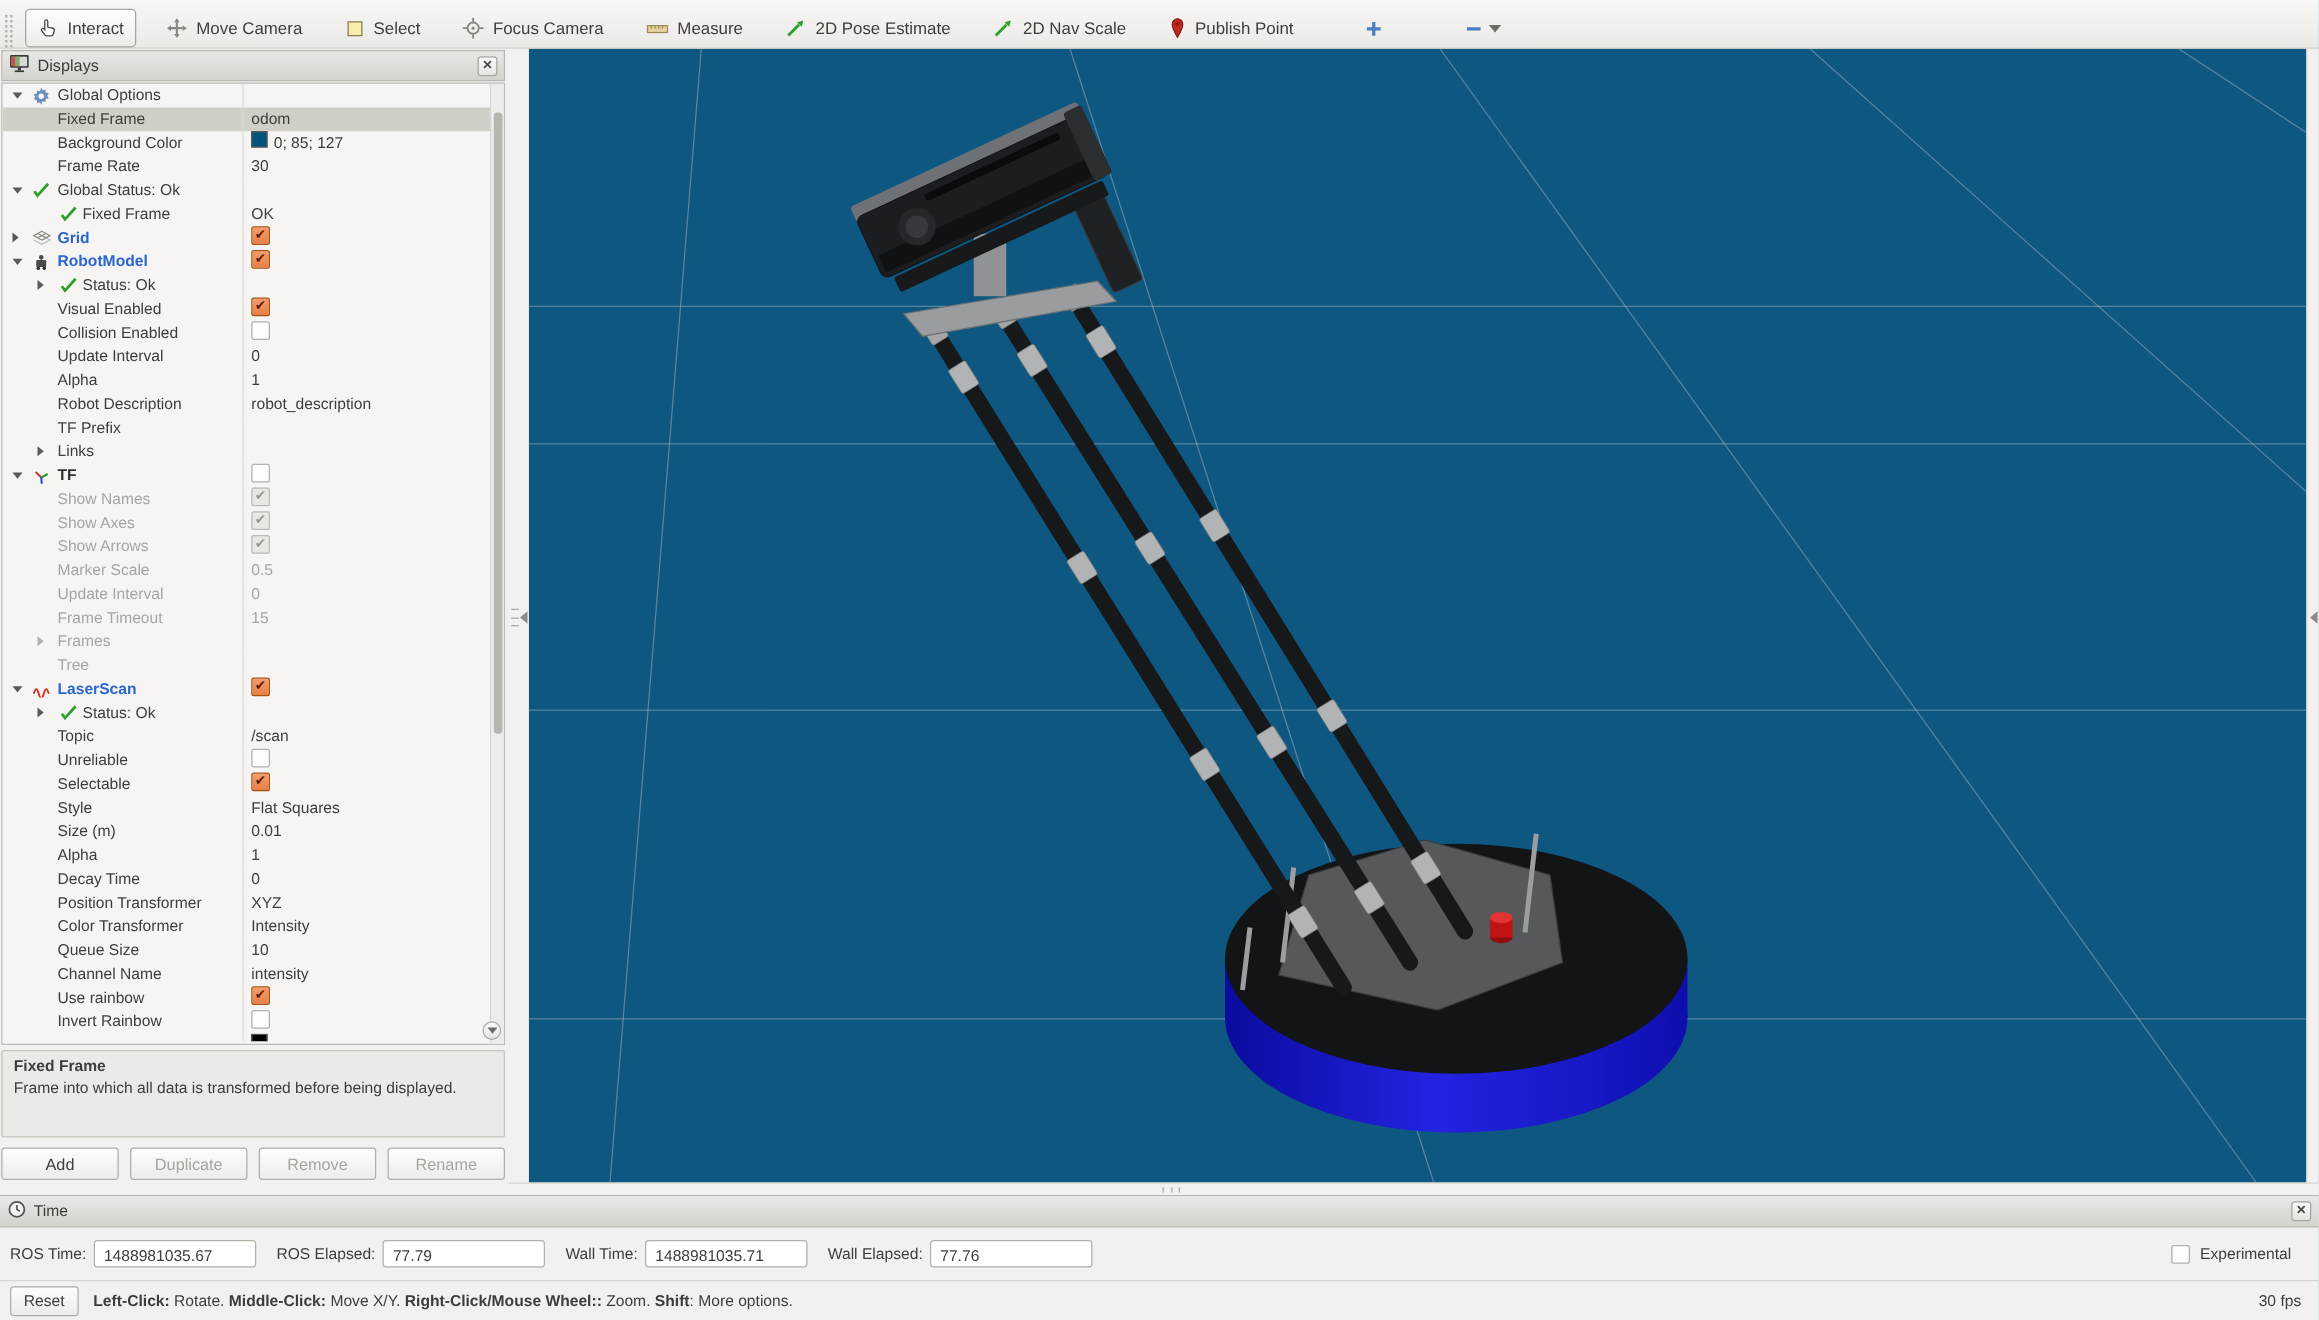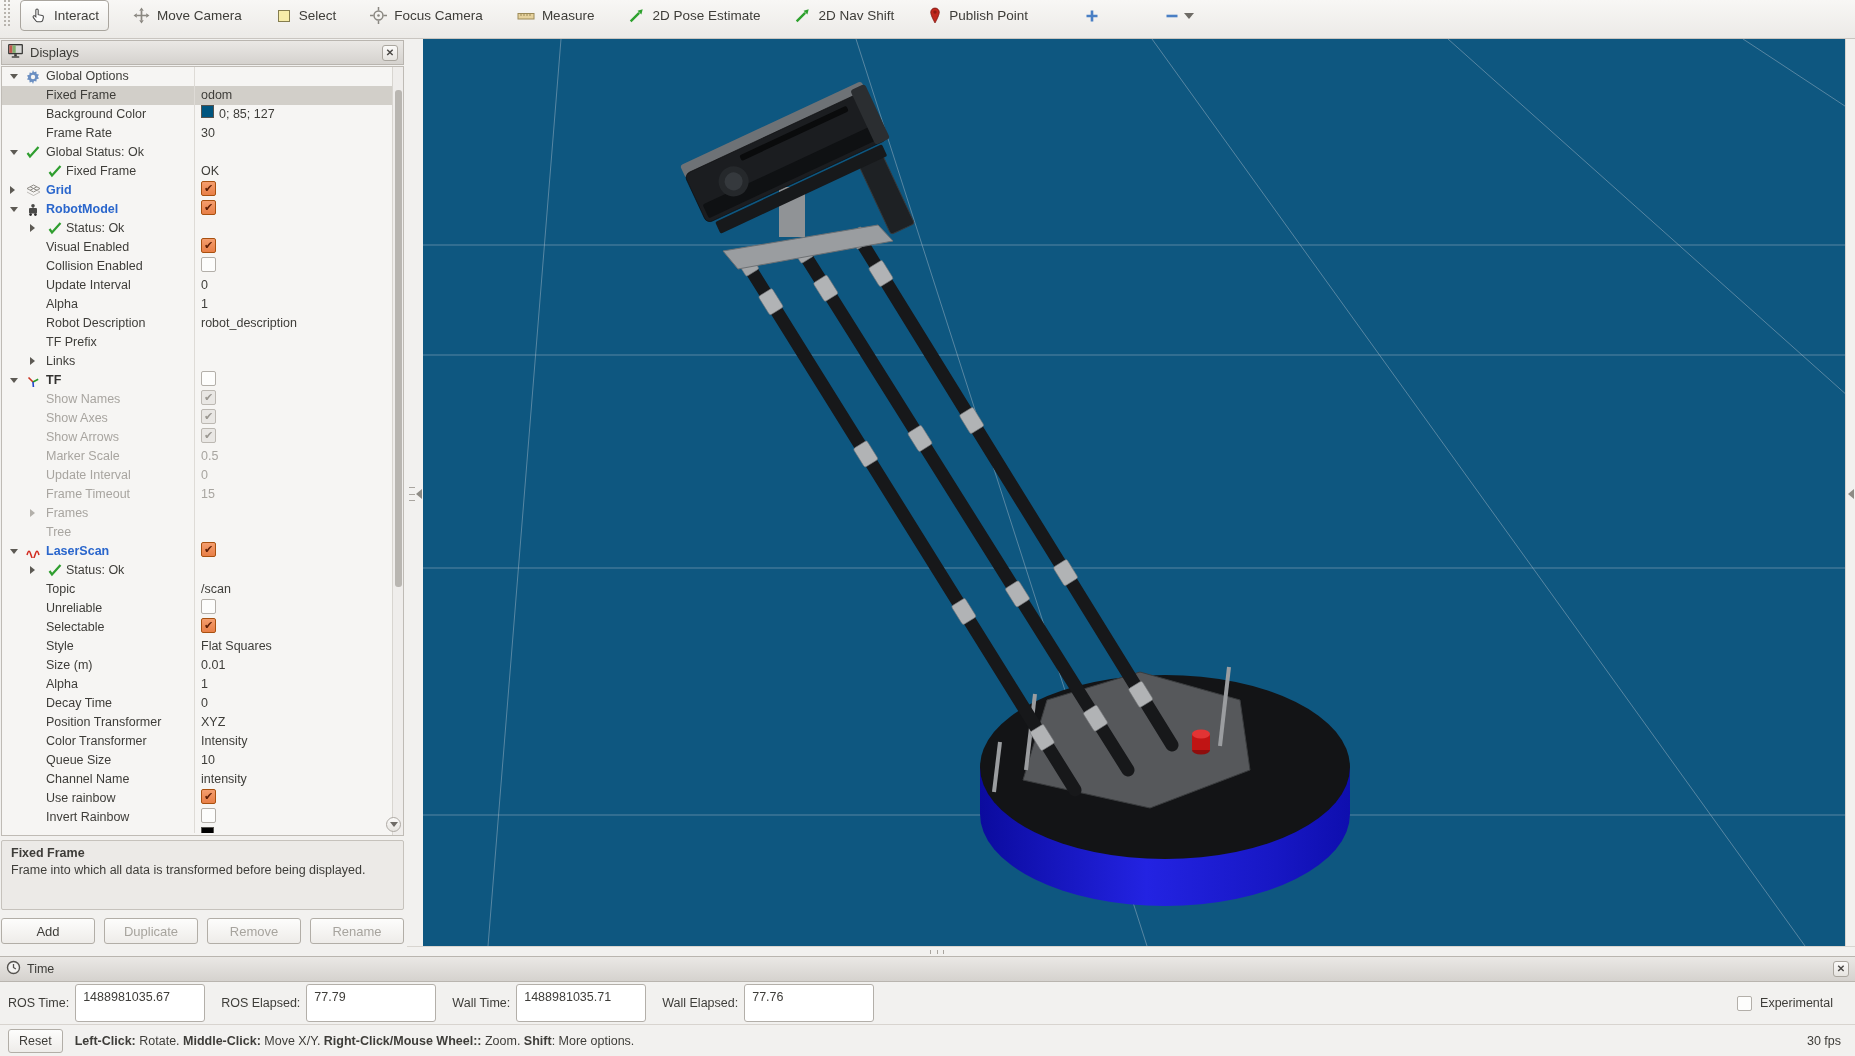--- a/index.html
+++ b/index.html
@@ -2,21 +2,21 @@
 <html><head>
 <meta charset="utf-8">
 <style>
   * { margin:0; padding:0; box-sizing:border-box; }
   html,body { width:1855px; height:1056px; overflow:hidden; }
   body { font-family:"Liberation Sans", sans-serif; background:#f2f1ef; position:relative; color:#3e3d39; }
 
   
   .toolbar { position:absolute; left:0; top:0; width:1855px; height:39px;
     background:linear-gradient(#f8f7f5,#eceae7); border-bottom:1px solid #c9c5c0;
-    display:flex; align-items:flex-start; padding-left:4px; }
+    display:flex; align-items:flex-end; padding-left:4px; }
   .tool-grip { width:6px; height:26px; border-left:2px dotted #b8b4ae; border-right:2px dotted #b8b4ae; margin-right:10px; }
   .tool-btn { display:flex; align-items:center; gap:7px; height:31px; padding:0 9px; margin-right:14px;
     font-size:13.5px; color:#3e3d39; border-radius:4px; border:1px solid transparent; white-space:nowrap; }
   .tool-btn.active { border:1px solid #a9a59e; background:linear-gradient(#fefefd,#ecebe8); box-shadow:inset 0 1px 0 #fff; }
   .tool-btn .ticon { display:flex; align-items:center; }
   .tool-plus { margin-left:22px; }
   .tool-minus { margin-left:30px; display:flex; align-items:center; gap:4px; }
   .caret-down { width:0; height:0; border-left:5px solid transparent; border-right:5px solid transparent; border-top:6px solid #6e6b66; }
 
   
@@ -81,21 +81,21 @@
   
   .viewport { position:absolute; left:423px; top:39px; width:1422px; height:907px; }
 
   
   .time-panel { position:absolute; left:0; top:956px; width:1855px; height:68px; background:#f2f1ef; border-top:1px solid #b9b5af; }
   .time-header { height:25px; background:linear-gradient(#eae8e5,#d5d2ce); border-bottom:1px solid #b9b5af;
     display:flex; align-items:center; padding:0 6px; font-size:12.5px; color:#3d3c38; }
   .time-header .ph-title { margin-left:6px; }
   .time-fields { height:42px; display:flex; align-items:center; padding:0 8px; font-size:12.5px; }
   .tf-label { margin-right:6px; white-space:nowrap; }
-  .tf-input { width:130px; height:38px; border:1px solid #b3afa9; border-radius:3px; background:#fff;
+  .tf-input { width:130px; height:22px; border:1px solid #b3afa9; border-radius:3px; background:#fff;
     font-size:12.5px; line-height:24px; padding-left:7px; margin-right:16px; white-space:nowrap; overflow:hidden; }
   .tf-spacer { flex:1; }
   .exp-wrap { display:flex; align-items:flex-start; gap:8px; margin-right:14px; }
 
   
   .status-bar { position:absolute; left:0; top:1024px; width:1855px; height:32px; background:#f2f1ef;
     border-top:1px solid #d8d4cf; display:flex; align-items:center; padding:0 8px; font-size:12.5px; }
   .reset-btn { height:24px; padding:0 10px; border:1px solid #b2aea7; border-radius:3px;
     background:linear-gradient(#fdfdfc,#eeece9); font-size:12.5px; display:flex; align-items:center; margin-right:12px; }
   .seg-b { font-weight:bold; }
@@ -160,21 +160,21 @@
         </span>
         <span>2D Pose Estimate</span>
       </div>
       <div class="tool-btn">
         <span class="ticon">
           <svg width="17" height="17" viewBox="0 0 16 16">
             <path d="M2.5 13.5L10.5 5.5" stroke="#2da12d" stroke-width="2.2" fill="none"></path>
             <path d="M9 3.5L13.8 2.2L12.6 7z" fill="#2da12d"></path>
           </svg>
         </span>
-        <span>2D Nav Shift</span>
+        <span>2D Nav Scale</span>
       </div>
       <div class="tool-btn">
         <span class="ticon">
           <svg width="14" height="17" viewBox="0 0 12 16">
             <path d="M6 1C3.7 1 2 2.8 2 5c0 3 4 10 4 10s4-7 4-10c0-2.2-1.7-4-4-4z" fill="#c0271d" stroke="#7c140e" stroke-width="0.8"></path>
             <circle cx="6" cy="4.8" r="1.6" fill="#8f1b12"></circle>
           </svg>
         </span>
         <span>Publish Point</span>
       </div>

